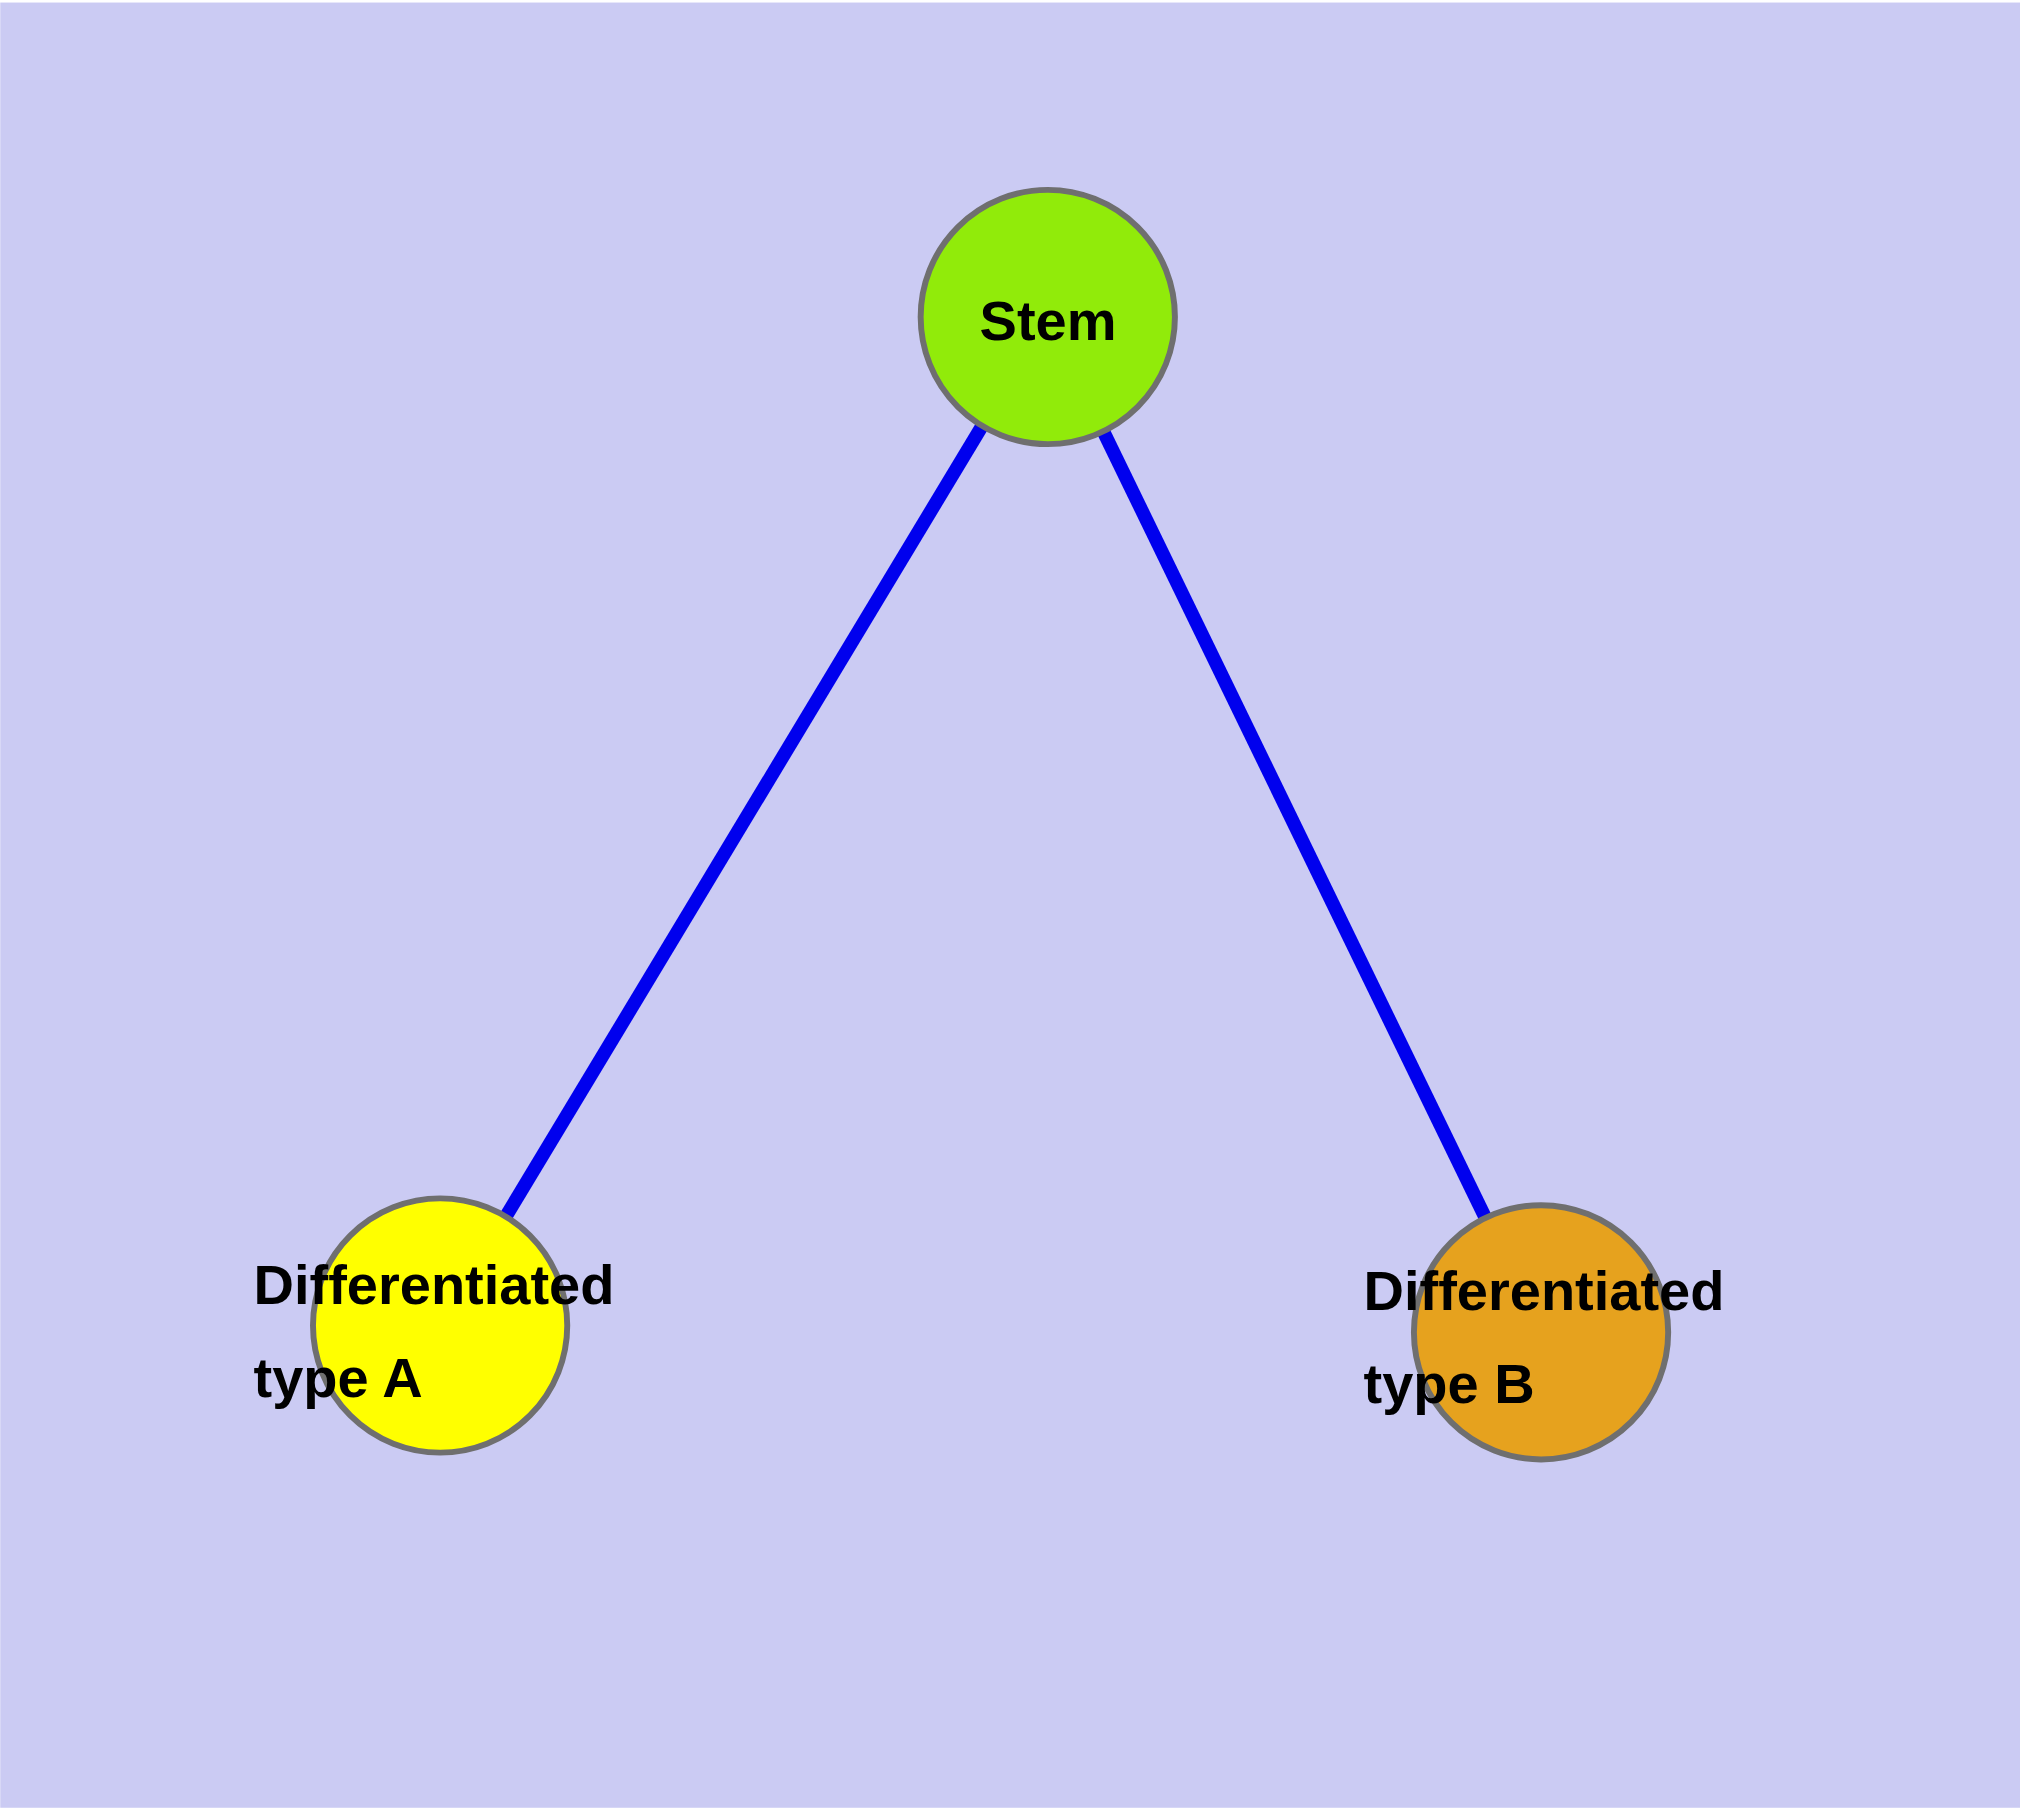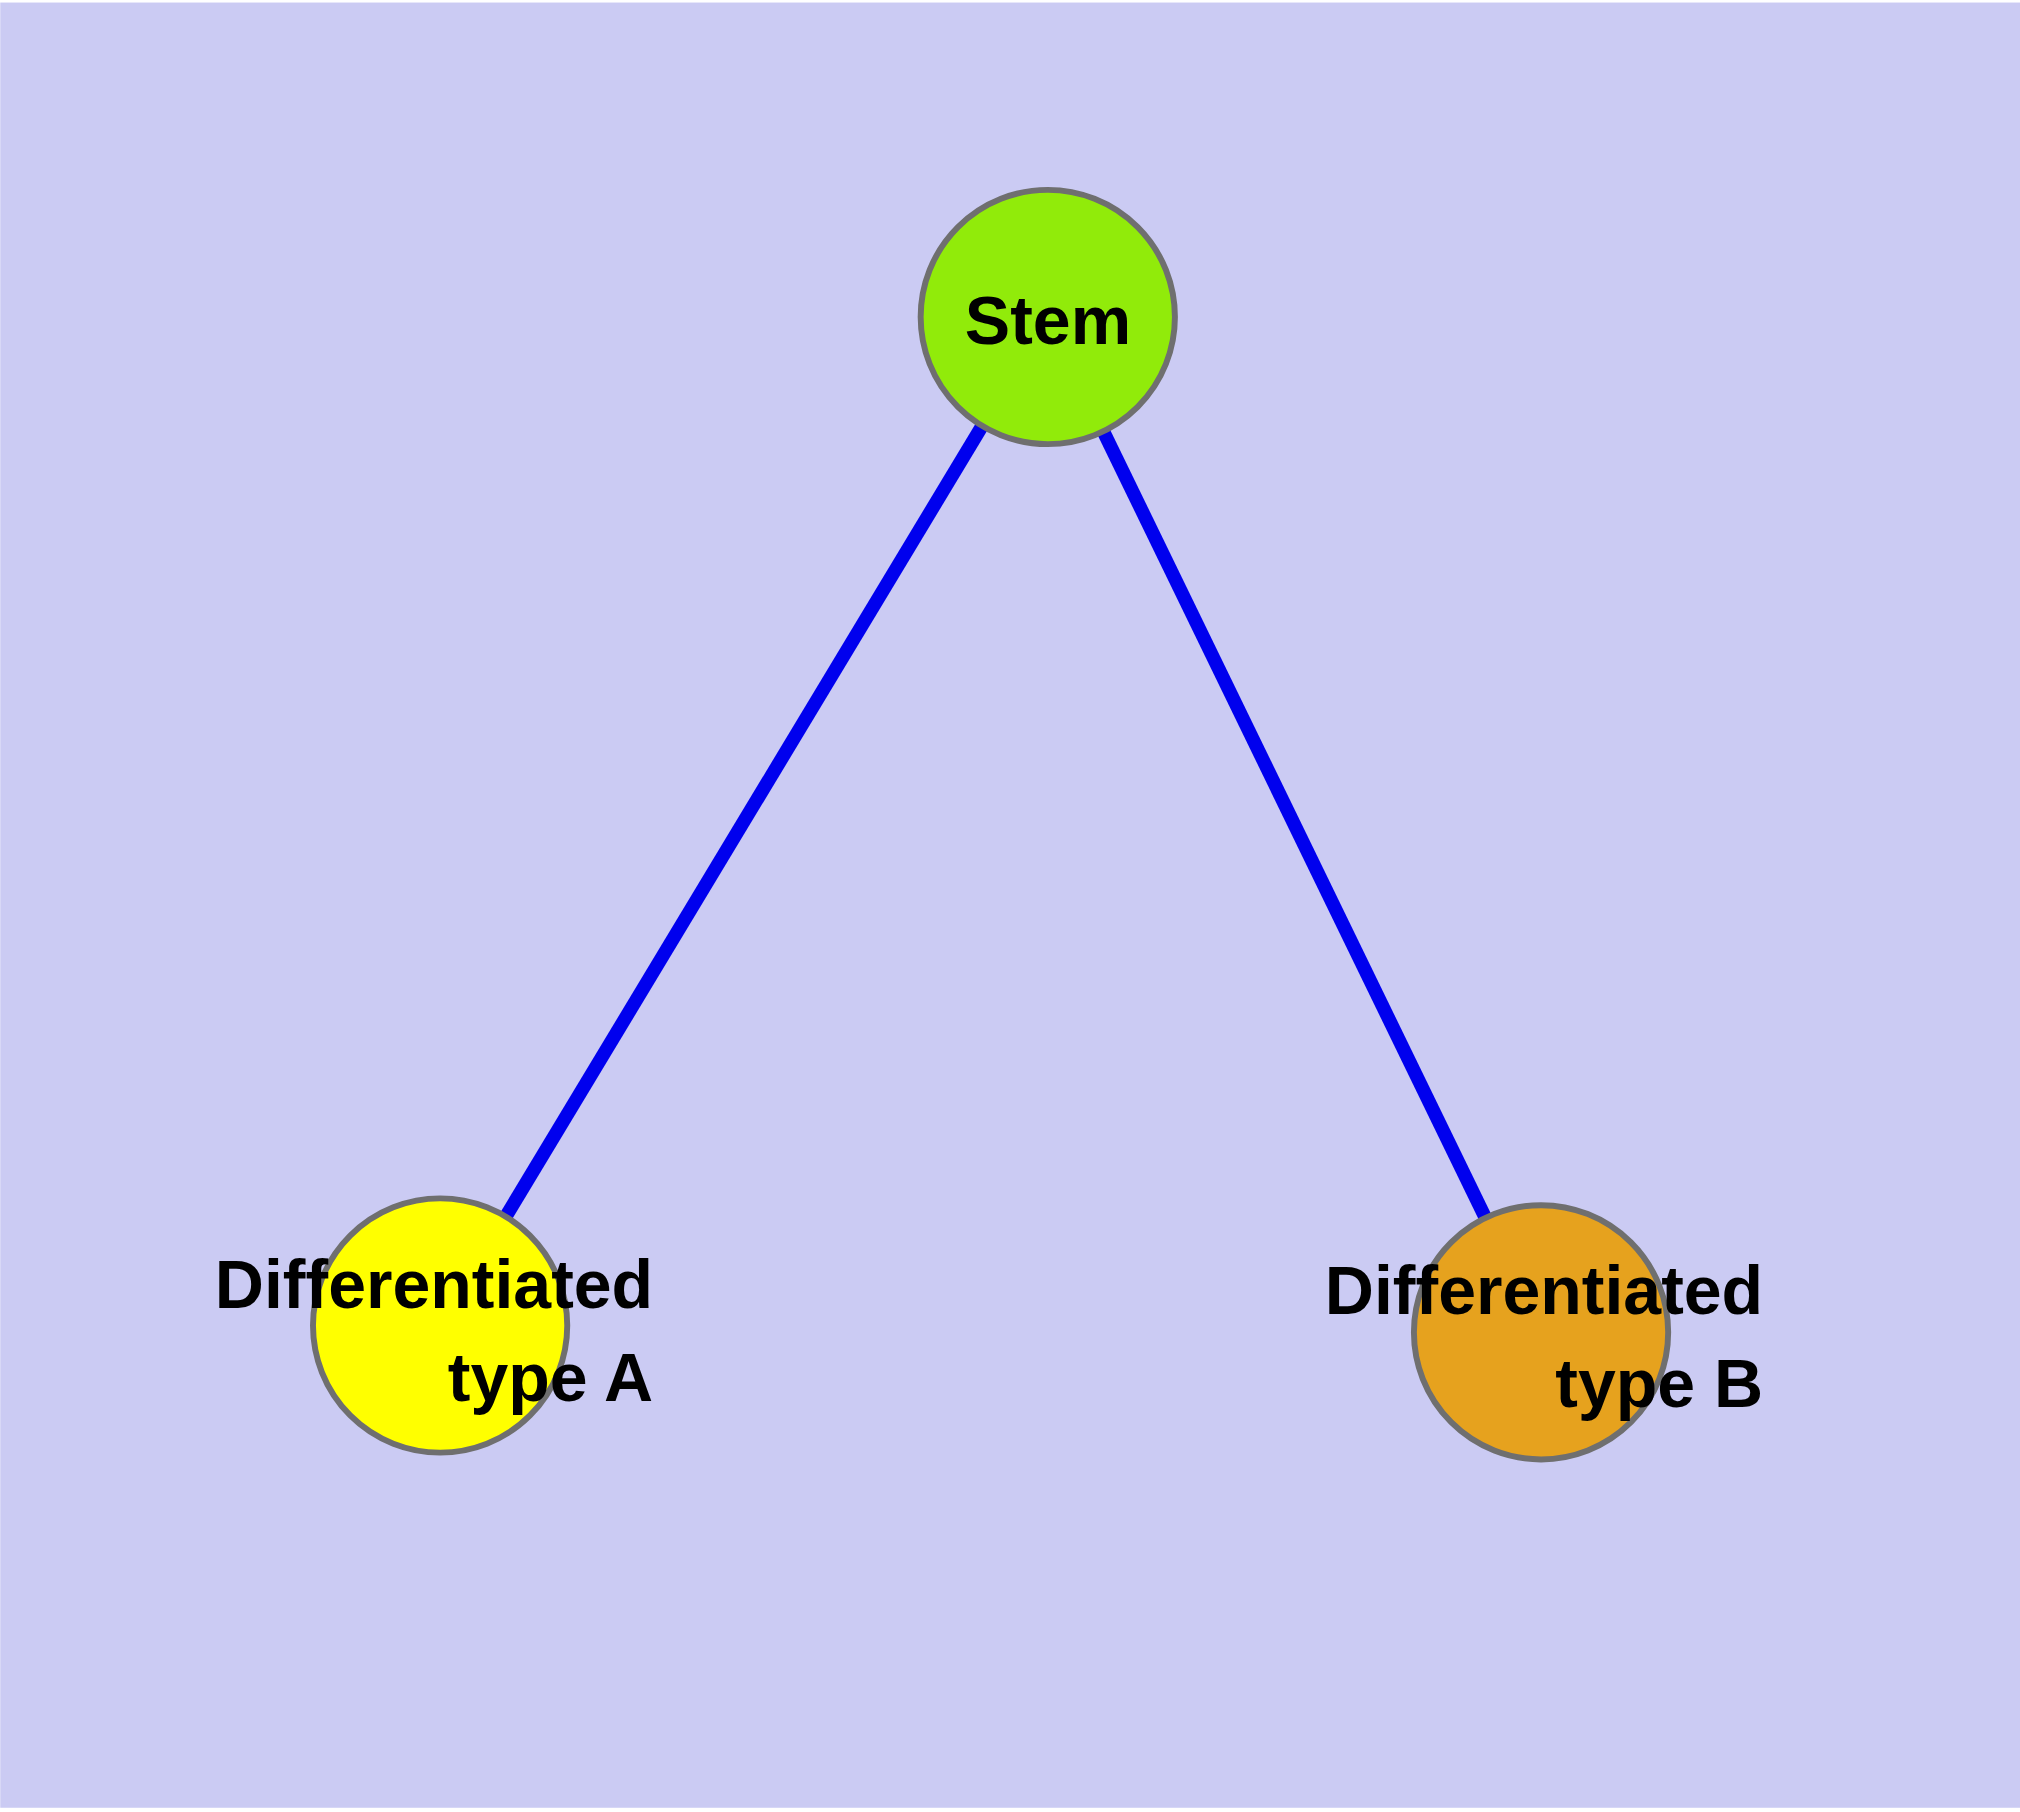--- a/index.html
+++ b/index.html
@@ -26,25 +26,25 @@
     stroke-width: 16px;
     stroke-linecap: butt;
     fill: none;
   }
   .node {
     stroke-width: 7px;
   }
   .node-label {
     position: absolute;
     transform: translate(-50%, -50%);
-    font-size: 68px;
+    font-size: 56px;
     font-weight: bold;
     line-height: 93px;
     color: #000000;
-    text-align: right;
+    text-align: left;
     white-space: pre-line;
     width: max-content;
   }
   .label-stem   { left: 1048px; top: 320px;  }
   .label-type-a { left: 434px;  top: 1331px; }
   .label-type-b { left: 1544px; top: 1337px; }
 </style>
 </head>
 <body>
 

